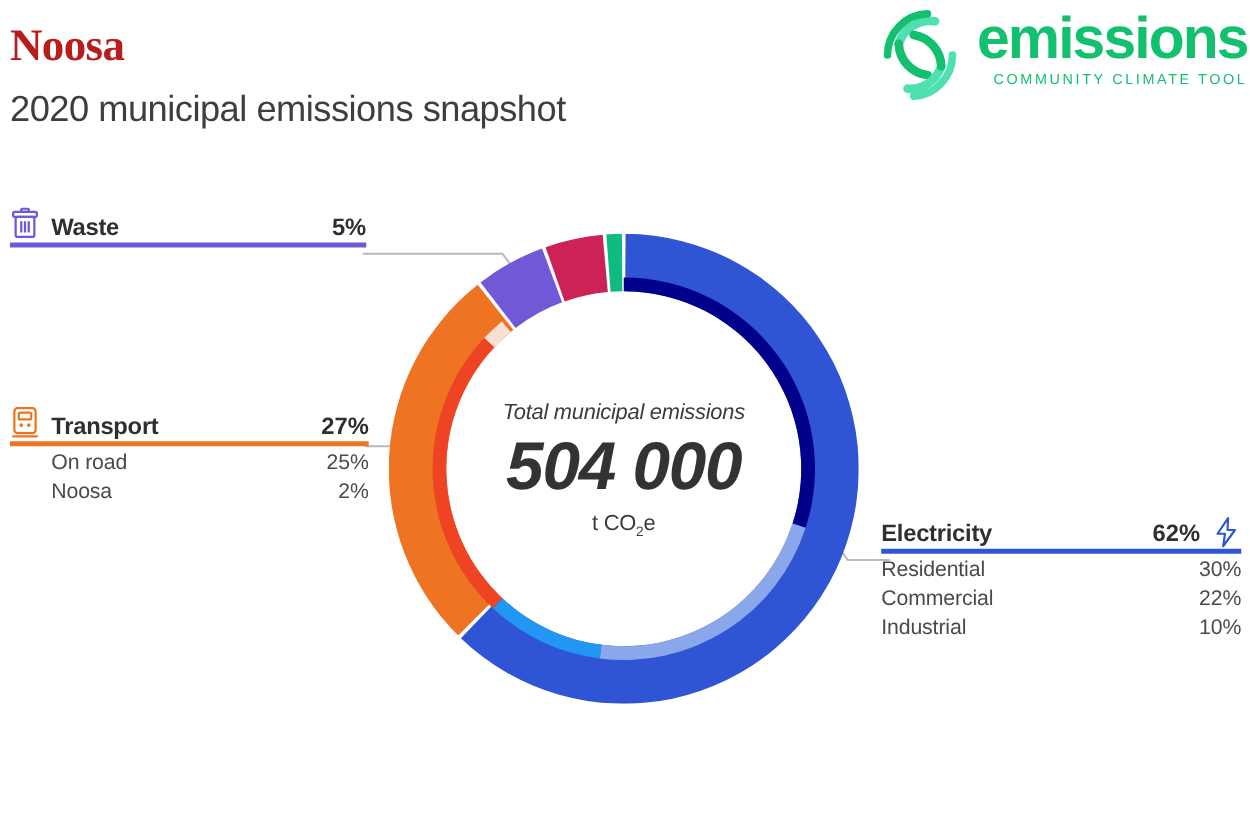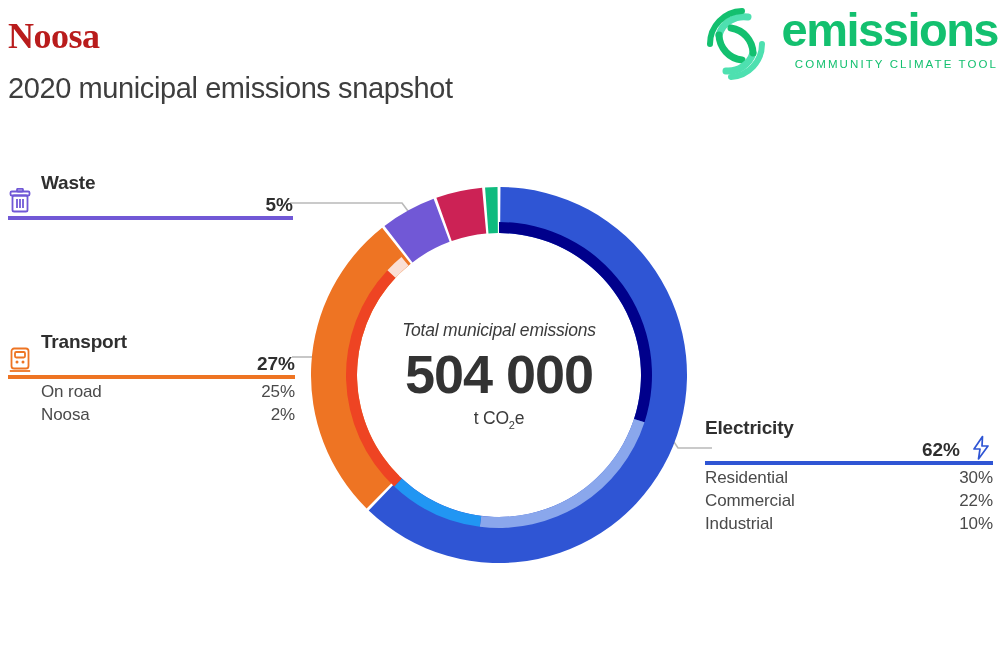--- a/index.html
+++ b/index.html
@@ -30,21 +30,21 @@
     font-size:47px;font-weight:700;color:#13c06f;line-height:1;
     letter-spacing:-1.5px;
   }
   #logo-tagline{
     font-size:11.5px;font-weight:400;color:#13c06f;
     letter-spacing:2.1px;margin-top:5px;text-align:right;
   }
 
   
   .cat{position:absolute;}
-  .cat-head{display:flex;align-items:flex-start;position:relative;flex-direction:column;}
+  .cat-head{display:flex;align-items:center;position:relative;}
   .cat-icon{position:absolute;left:0;bottom:2px;width:24px;height:26px;}
   .cat-name{font-size:19px;font-weight:700;color:#2f2f2f;letter-spacing:-0.2px;}
   .cat-pct{font-size:19px;font-weight:700;color:#2f2f2f;margin-left:auto;}
   .cat-rule{height:4px;border-radius:0;}
   .sub-row{display:flex;font-size:17px;color:#4a4a4a;padding-top:3px;letter-spacing:-0.1px;}
   .sub-name{flex:0 0 auto;text-align:right;}
   .sub-pct{margin-left:auto;}
 
   
   #cat-waste{left:8px;top:172px;width:285px;}
@@ -63,21 +63,21 @@
   .leader{position:absolute;}
 
   
   #donut-chart{position:absolute;left:311px;top:187px;width:376px;height:376px;}
   #donut-center{
     position:absolute;left:311px;top:187px;width:376px;height:376px;
     display:flex;flex-direction:column;align-items:center;justify-content:center;
     pointer-events:none;
   }
   #donut-caption{font-size:17.5px;color:#3b3b3b;letter-spacing:-0.2px;font-style:italic;}
-  #donut-total{font-size:54px;font-weight:700;color:#333333;letter-spacing:-1px;line-height:1.25;}
+  #donut-total{font-size:54px;font-weight:700;color:#333333;letter-spacing:-1px;line-height:1.25;font-style:italic;}
   #donut-unit{font-size:17.5px;color:#3b3b3b;letter-spacing:-0.2px;}
   #donut-unit sub{font-size:11px;}
 </style>
 </head>
 <body>
 
 <div class="page">
 
   <div id="page-title">Noosa</div>
   <div id="page-subtitle">2020 municipal emissions snapshot</div>

